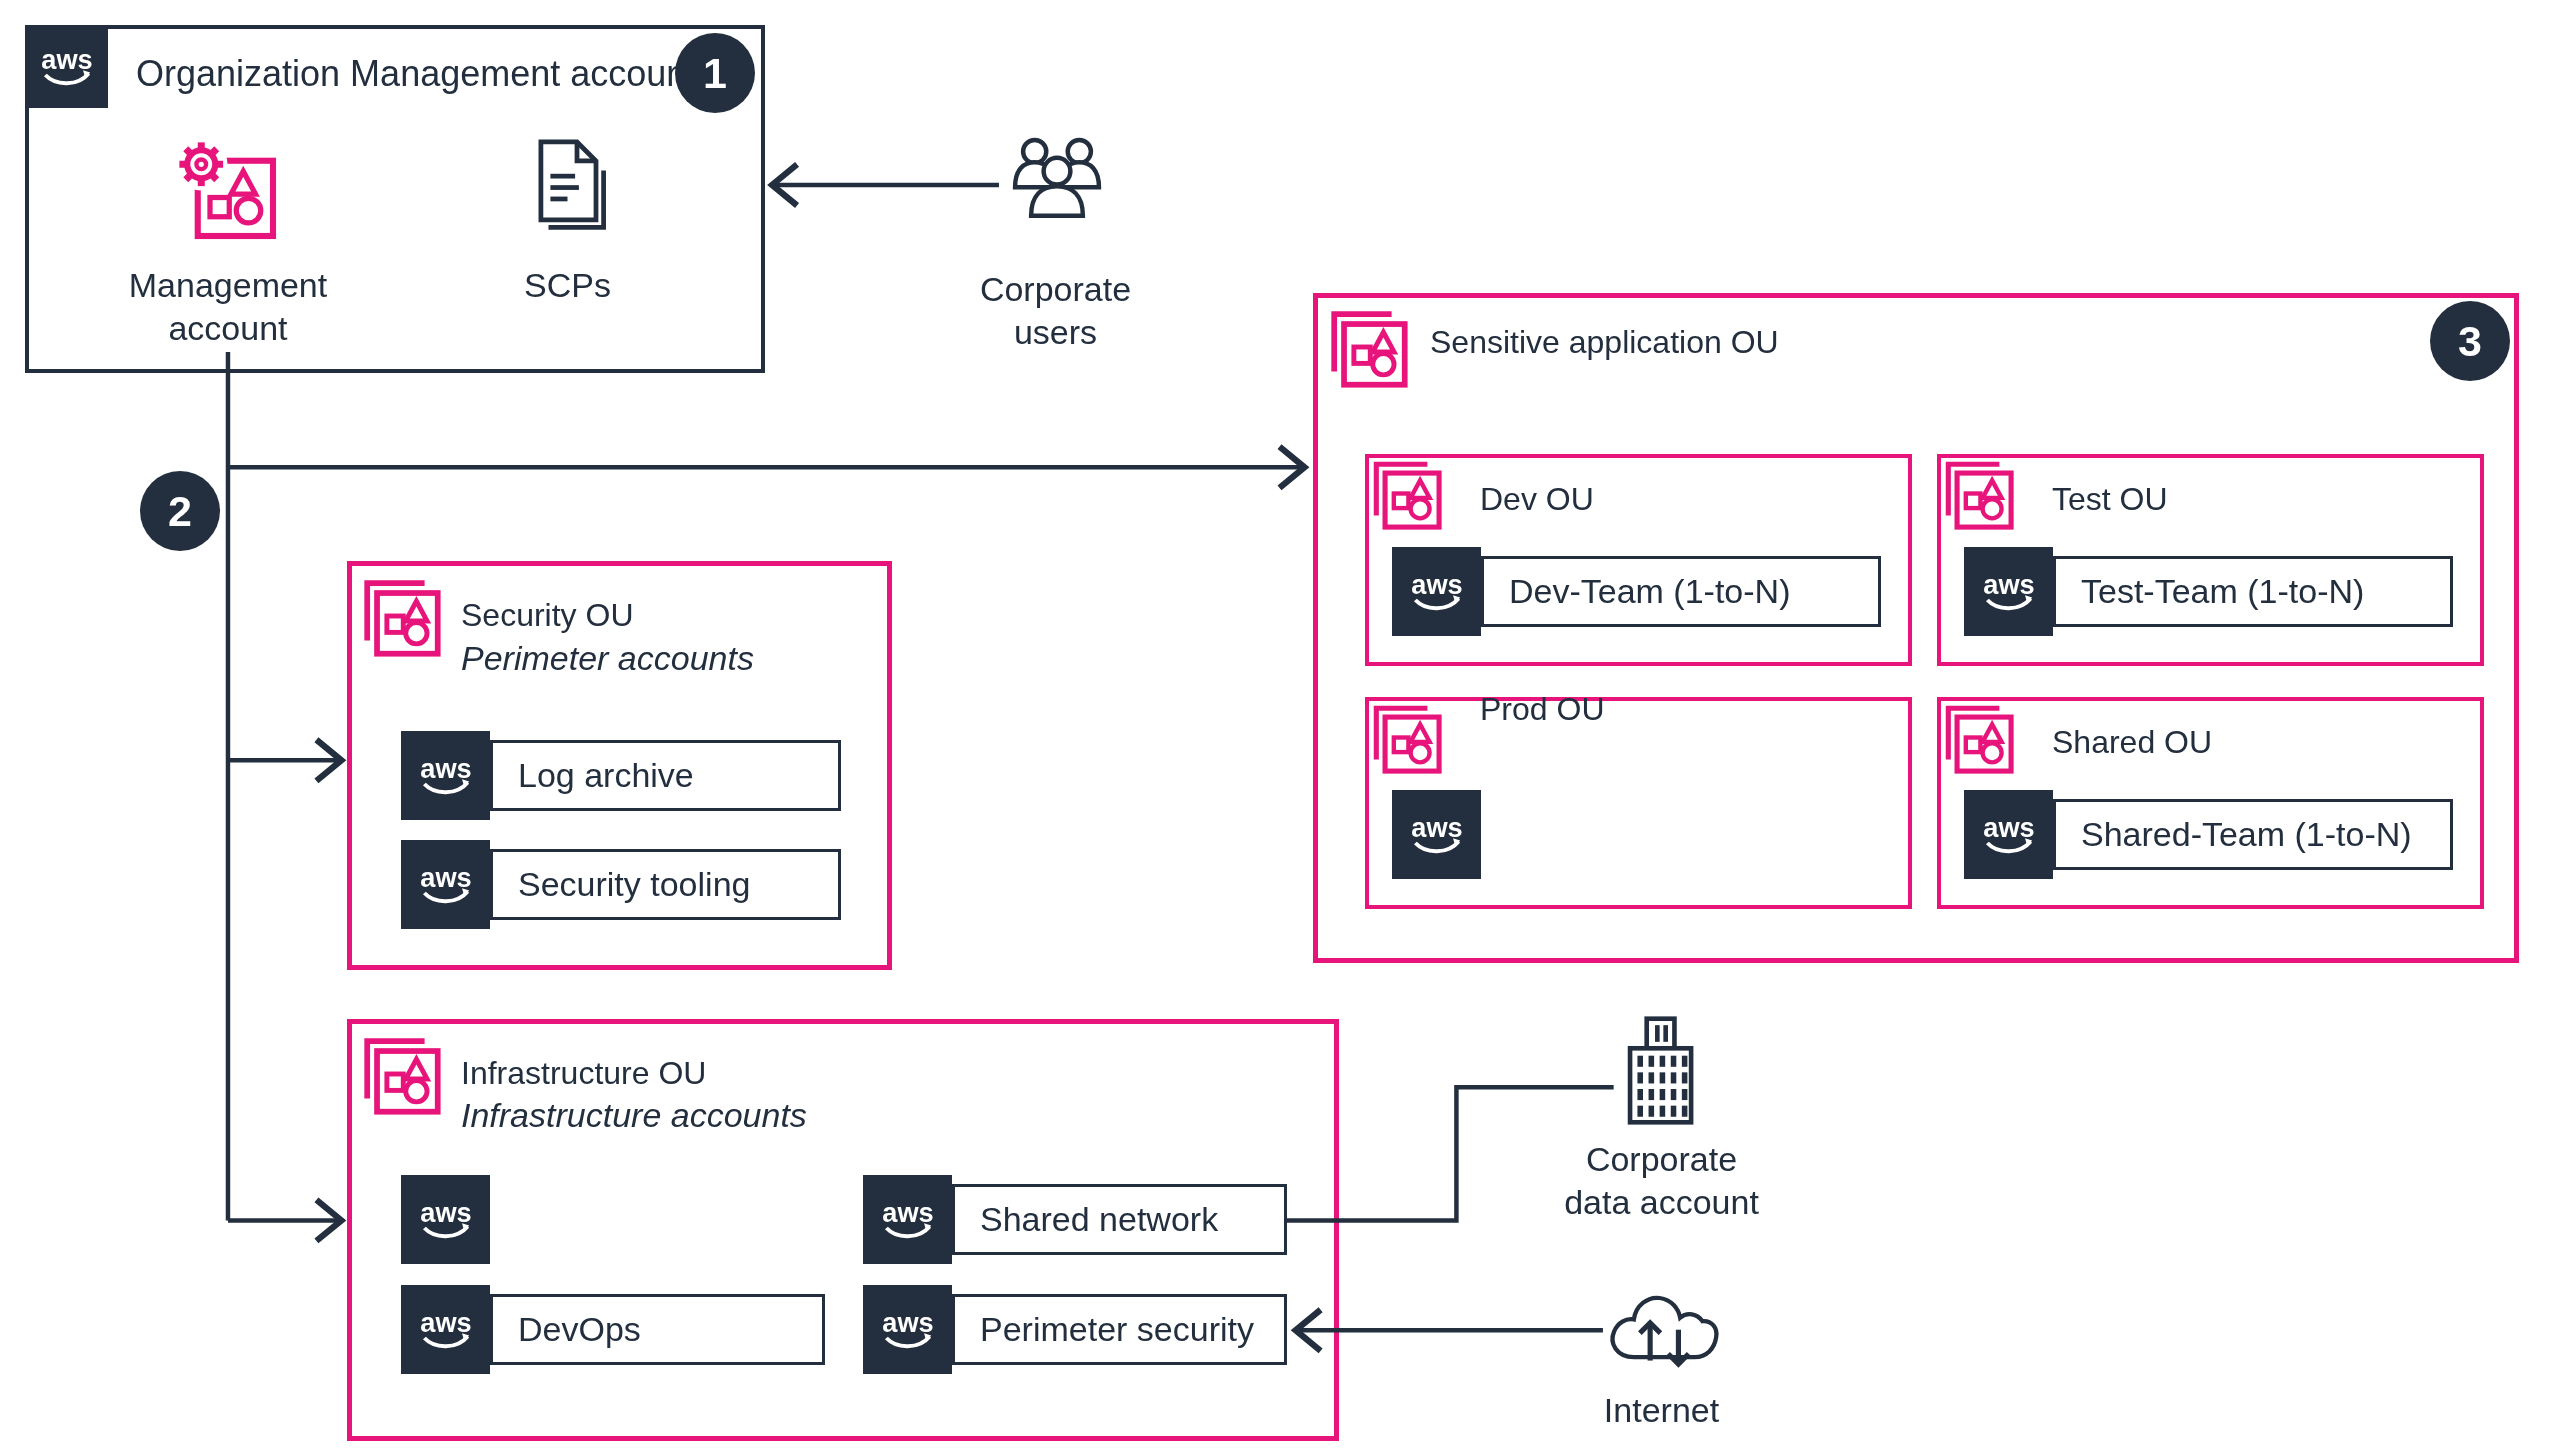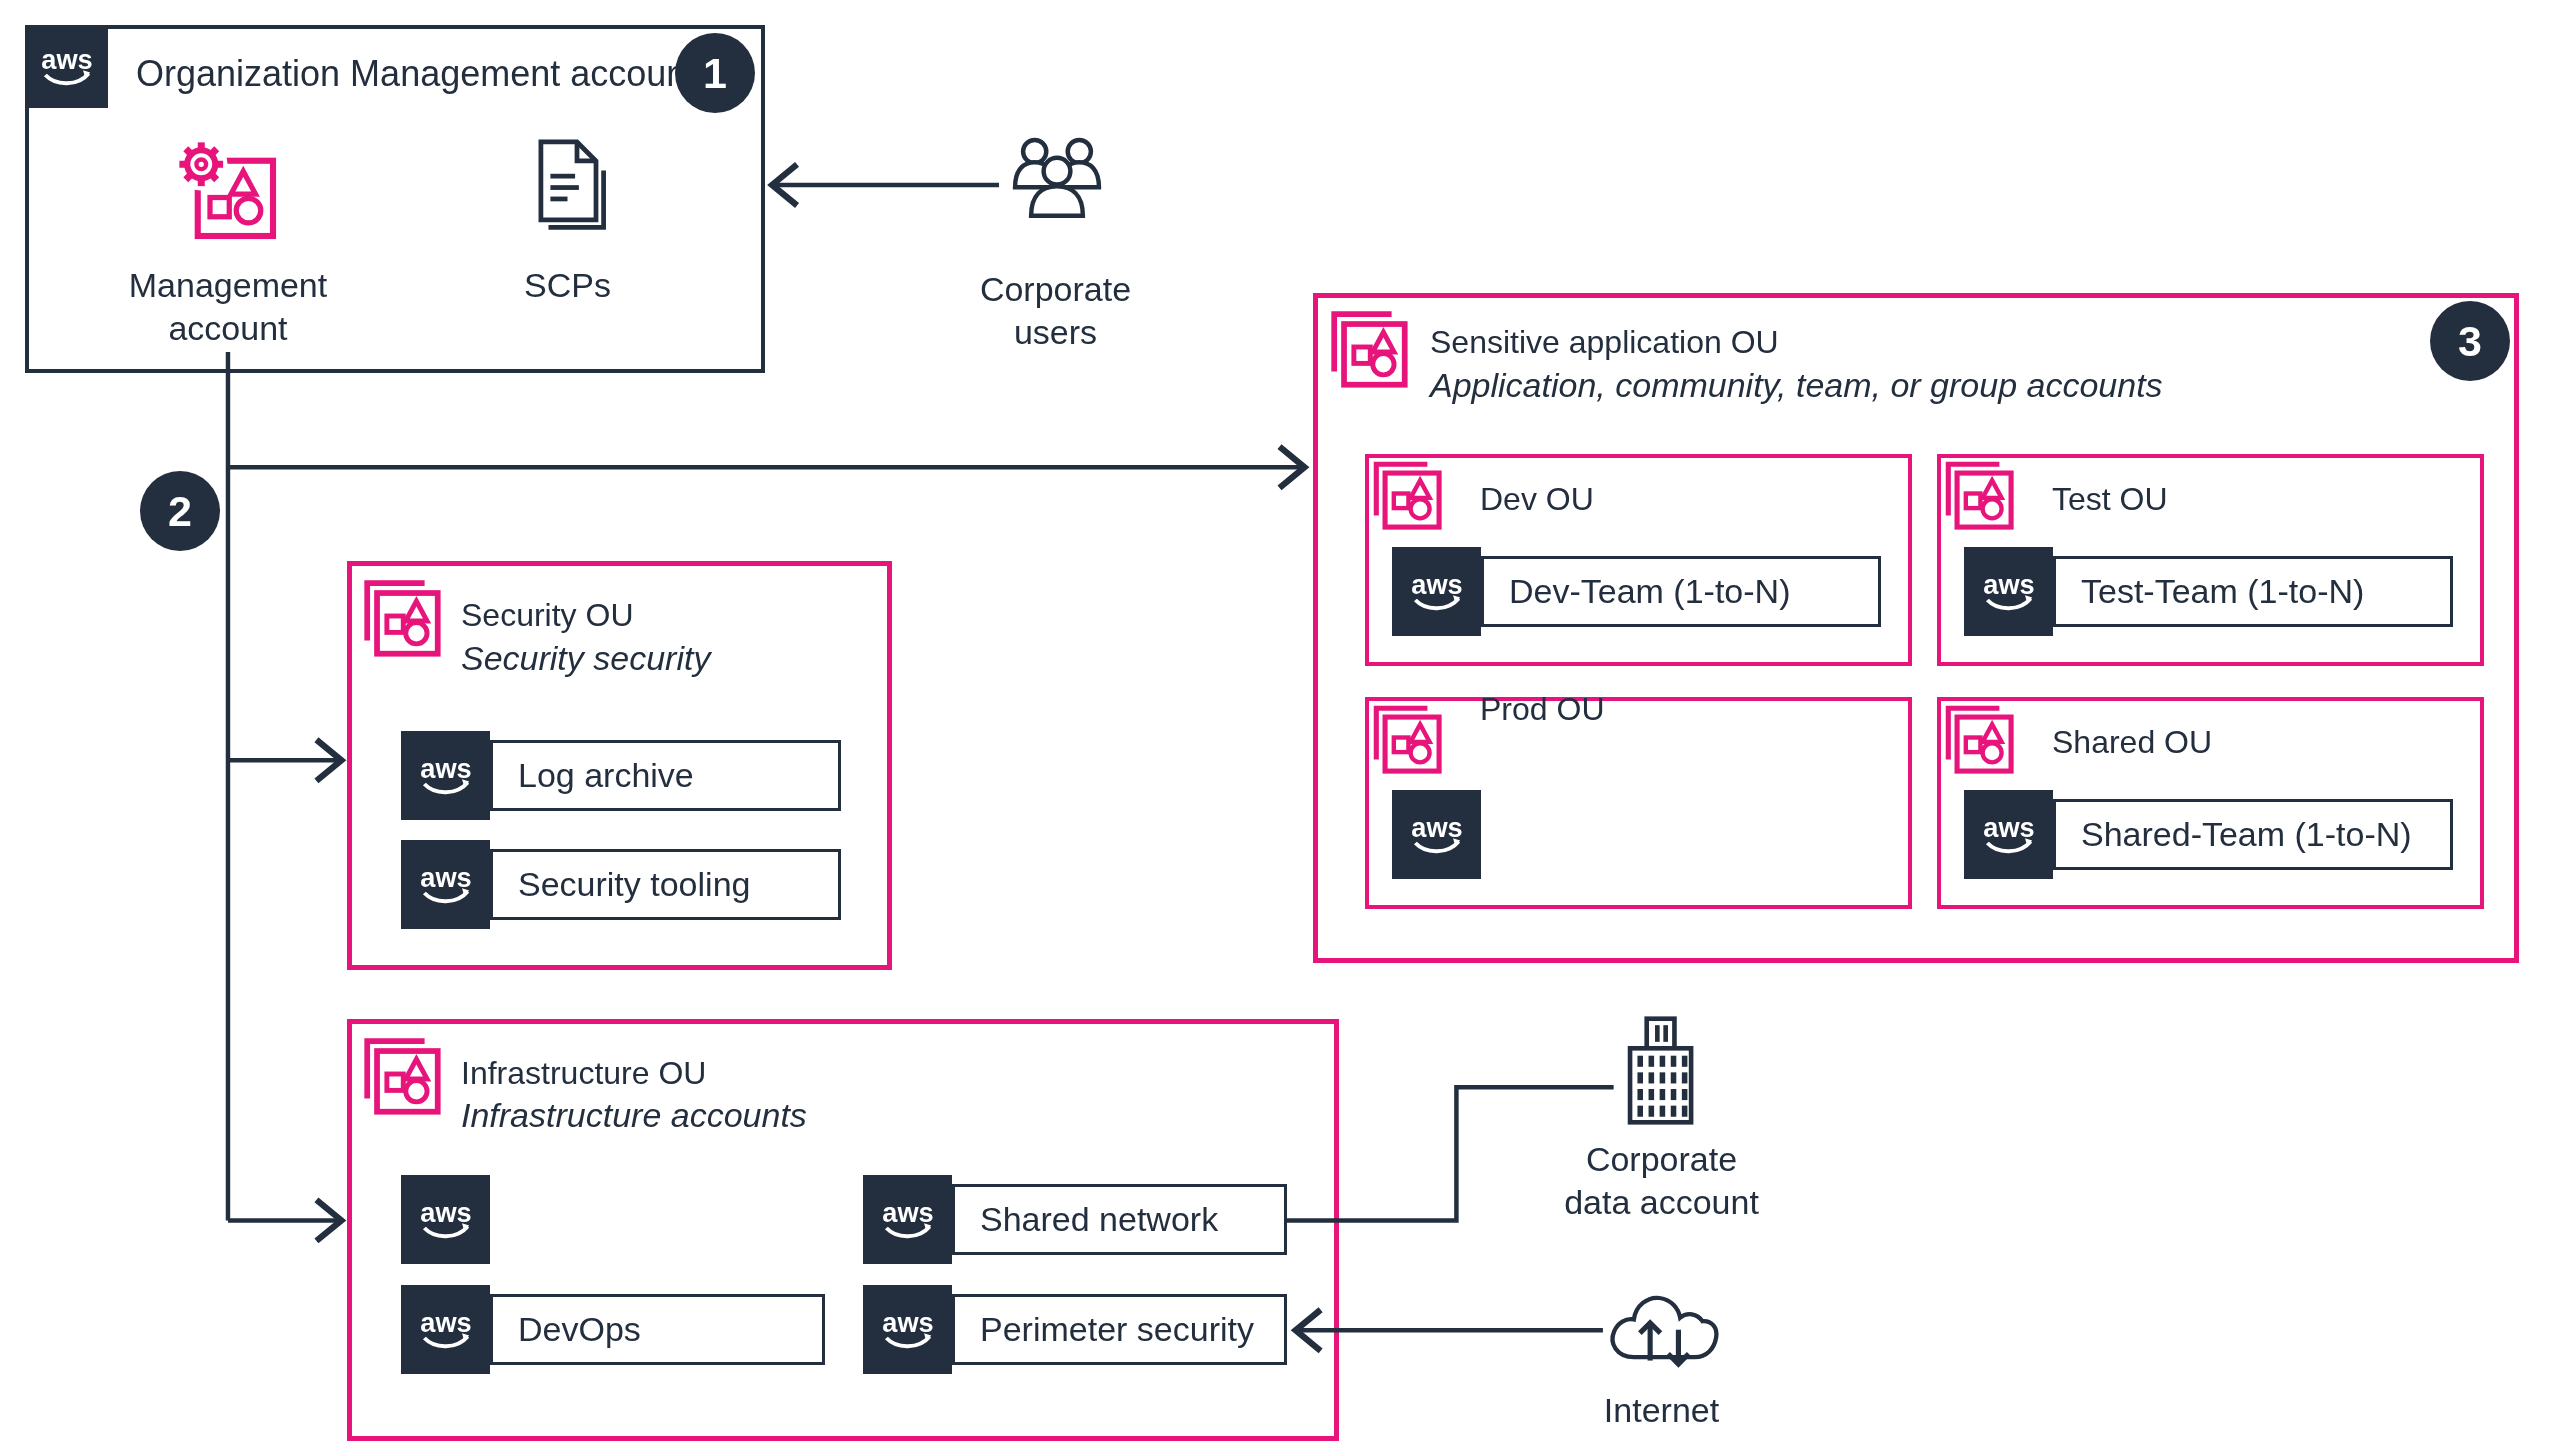--- a/index.html
+++ b/index.html
@@ -118,21 +118,21 @@
   <div class="icon" style="left:359px;top:575px;width:82px;height:82px">
     <svg viewBox="0 0 100 100" width="82" height="82">
       <path d="M10,80 V10 H80" class="pk" stroke-width="7"></path>
       <rect x="22" y="22" width="74" height="74" class="pk wh" stroke-width="7"></rect>
       <path d="M70,32 L83,56 L57,56 Z" class="pk" stroke-width="6"></path>
       <rect x="34" y="50" width="20" height="20" class="pk" stroke-width="6"></rect>
       <circle cx="70" cy="71" r="13" class="pk" stroke-width="6"></circle>
     </svg>
   </div>
   <div class="ou-title" style="left:461px;top:595px">Security OU</div>
-  <div class="ou-subtitle" style="left:461px;top:638px">Security security</div>
+  <div class="ou-subtitle" style="left:461px;top:638px">Perimeter accounts</div>
 
   <div class="acct-row" style="left:401px;top:731px;width:440px">
     <div class="aws-sq">
       <svg viewBox="0 0 80 60">
           <text x="40" y="32" text-anchor="middle" font-size="34" font-weight="bold" fill="#fff" font-family="Liberation Sans, sans-serif">aws</text>
           <path d="M13,40 C26,54 54,54 67,38" stroke="#fff" stroke-width="5" fill="none"></path>
           <path d="M60,34 L69,37 L63,44 Z" fill="#fff"></path>
         </svg>
     </div>
     <div class="acct-label">Log archive</div>
@@ -205,21 +205,20 @@
   <div class="icon" style="left:1326px;top:306px;width:82px;height:82px">
     <svg viewBox="0 0 100 100" width="82" height="82">
       <path d="M10,80 V10 H80" class="pk" stroke-width="7"></path>
       <rect x="22" y="22" width="74" height="74" class="pk wh" stroke-width="7"></rect>
       <path d="M70,32 L83,56 L57,56 Z" class="pk" stroke-width="6"></path>
       <rect x="34" y="50" width="20" height="20" class="pk" stroke-width="6"></rect>
       <circle cx="70" cy="71" r="13" class="pk" stroke-width="6"></circle>
     </svg>
   </div>
   <div class="ou-title" style="left:1430px;top:322px">Sensitive application OU</div>
-  <div class="ou-subtitle" style="left:1430px;top:365px">Application, community, team, or group accounts</div>
   <div class="badge" style="left:2430px;top:301px">3</div>
 
   <div class="pink-box-inner" style="left:1365px;top:454px;width:547px;height:212px"></div>
   <div class="icon" style="left:1369px;top:457px;width:73px;height:73px">
     <svg viewBox="0 0 100 100" width="73" height="73">
       <path d="M10,80 V10 H80" class="pk" stroke-width="7"></path>
       <rect x="22" y="22" width="74" height="74" class="pk wh" stroke-width="7"></rect>
       <path d="M70,32 L83,56 L57,56 Z" class="pk" stroke-width="6"></path>
       <rect x="34" y="50" width="20" height="20" class="pk" stroke-width="6"></rect>
       <circle cx="70" cy="71" r="13" class="pk" stroke-width="6"></circle>

